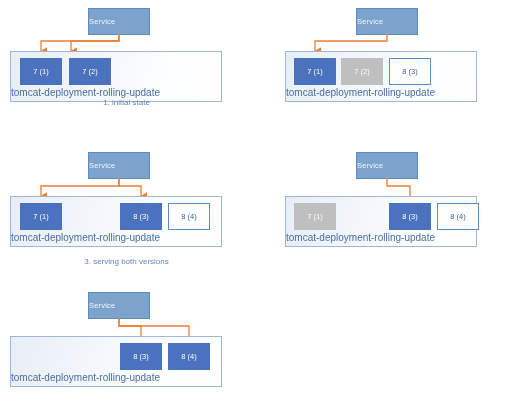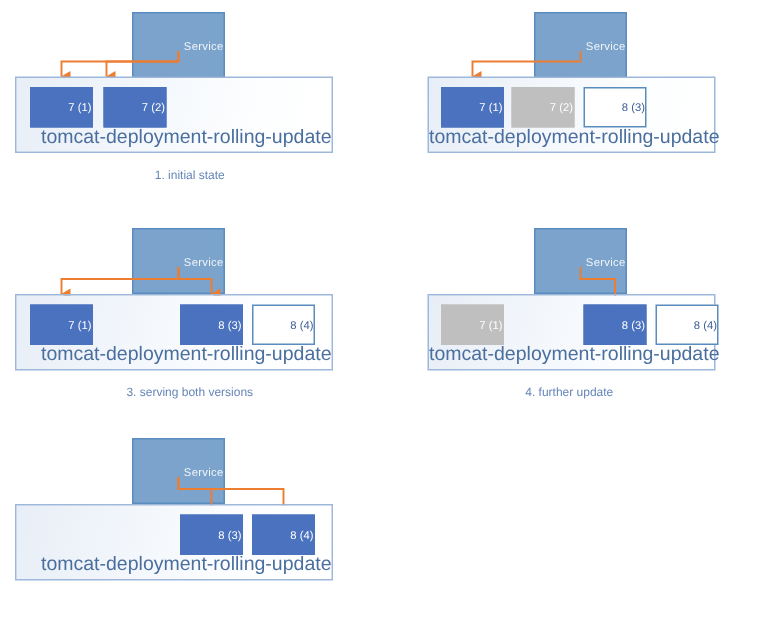--- a/index.html
+++ b/index.html
@@ -18,27 +18,27 @@
   .panel {
     position: absolute;
     width: 253px;
     height: 139px;
   }
 
   
   .service-box {
     position: absolute;
     width: 62px;
-    height: 44px;
+    height: 27px;
     background: #7BA3CC;
     border: 1px solid #5B8CC0;
     box-sizing: border-box;
     display: flex;
     align-items: center;
-    justify-content: flex-end;
+    justify-content: flex-start;
   }
   .service-label {
     font-size: 7.5px;
     color: #F2F6FA;
     letter-spacing: 0.2px;
     white-space: nowrap;
   }
 
   
   .connector {
@@ -55,33 +55,33 @@
     position: absolute;
     box-sizing: border-box;
     border: 1px solid #9DB8DA;
     background: linear-gradient(105deg, #E8EEF7 0%, #F2F6FB 35%, #FDFEFF 75%, #FFFFFF 100%);
   }
   .deployment-label {
     position: absolute;
     left: 0;
     right: 0;
     bottom: 3px;
-    text-align: right;
-    font-size: 13px;
+    text-align: left;
+    font-size: 10px;
     color: #4A6E9E;
     white-space: nowrap;
   }
 
   
   .pod {
     position: absolute;
     box-sizing: border-box;
     display: flex;
     align-items: center;
-    justify-content: flex-end;
+    justify-content: center;
     font-size: 7.5px;
     white-space: nowrap;
   }
   .pod.blue {
     background: #4A72BE;
     border: 1px solid #4A72BE;
     color: #FFFFFF;
   }
   .pod.gray {
     background: #BFBFBF;
@@ -128,21 +128,21 @@
     <span class="deployment-label">tomcat-deployment-rolling-update</span>
   </div>
 
   <div class="pod blue" style="left:20px; top:58px; width:42px; height:27px;">
     <span>7 (1)</span>
   </div>
   <div class="pod blue" style="left:69px; top:58px; width:42px; height:27px;">
     <span>7 (2)</span>
   </div>
 
-  <div class="caption" style="top:112px;">
+  <div class="caption" style="top:98px;">
     <span>1. initial state</span>
   </div>
 </div>
 
 <div class="panel" style="left:253px; top:0px;">
 
   <div class="service-box" style="left:103px; top:8px;">
     <span class="service-label">Service</span>
   </div>
 
@@ -228,23 +228,20 @@
   <div class="pod gray" style="left:41px; top:64px; width:42px; height:27px;">
     <span>7 (1)</span>
   </div>
   <div class="pod blue" style="left:136px; top:64px; width:42px; height:27px;">
     <span>8 (3)</span>
   </div>
   <div class="pod outline" style="left:184px; top:64px; width:42px; height:27px;">
     <span>8 (4)</span>
   </div>
 
-  <div class="caption" style="top:118px;">
-    <span>4. further update</span>
-  </div>
 </div>
 
 <div class="panel" style="left:0px; top:278px;">
 
   <div class="service-box" style="left:88px; top:14px;">
     <span class="service-label">Service</span>
   </div>
 
   <svg class="connector">
     <defs>

